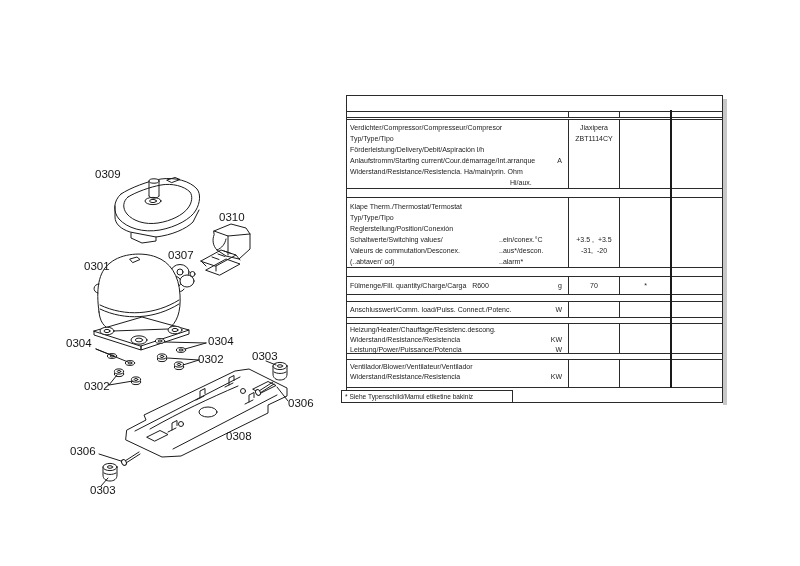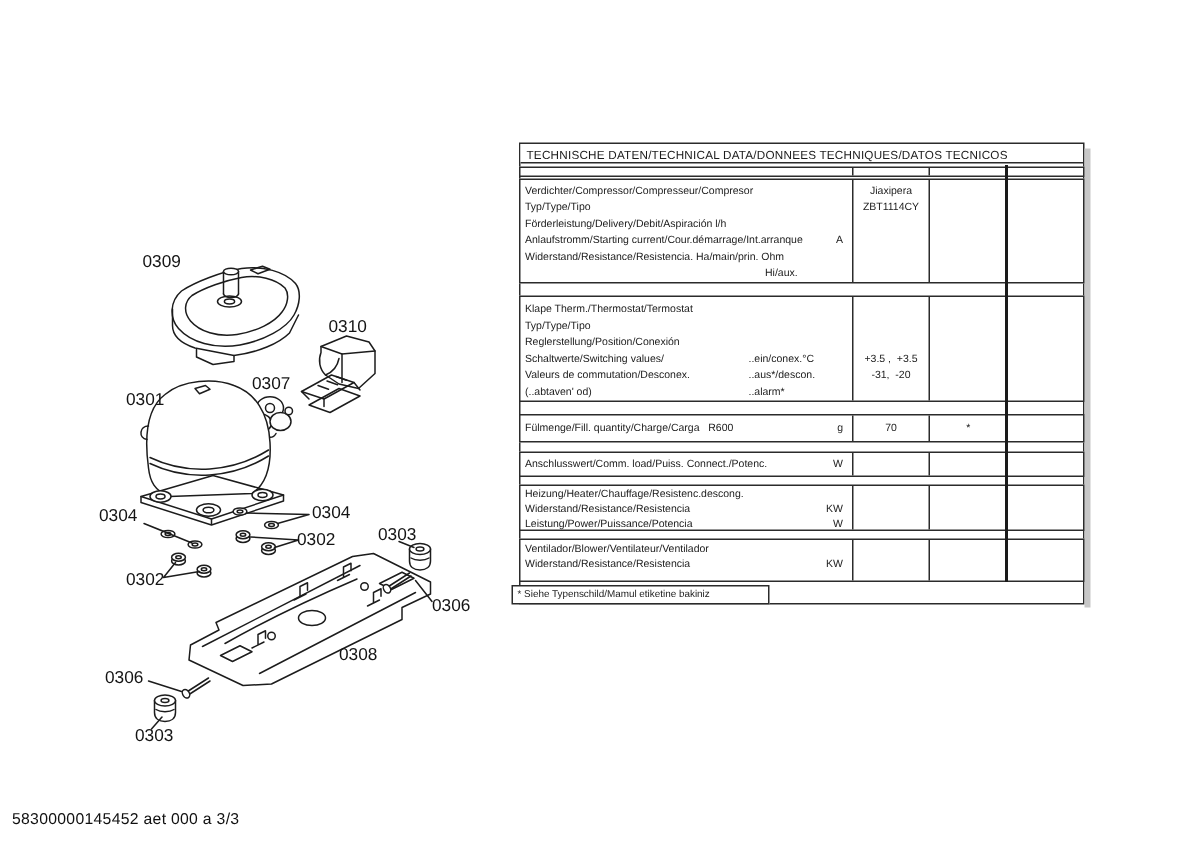--- a/index.html
+++ b/index.html
@@ -211,21 +211,20 @@
     <text x="198" y="363">0302</text>
     <text x="252" y="360">0303</text>
     <text x="288" y="407">0306</text>
     <text x="226" y="440">0308</text>
     <text x="70" y="455">0306</text>
     <text x="90" y="494">0303</text>
   </svg>
 
   <div class="tdata">
     <div class="shadow-right"></div>
-    <div class="thead">TECHNISCHE DATEN/TECHNICAL DATA/DONNEES TECHNIQUES/DATOS TECNICOS</div>
     <div class="vthick"></div>
 
     <div class="block b-empty">
       <div class="c-main"></div>
         <div class="c-v1"></div>
         <div class="c-v2"></div>
         <div class="c-v3"></div>
     </div>
 
     <div class="block b-comp">
@@ -299,14 +298,13 @@
         <p class="ln ln10"><span>Widerstand/Resistance/Resistencia</span><span class="unit">KW</span></p>
       </div>
       <div class="c-v1"></div>
         <div class="c-v2"></div>
         <div class="c-v3"></div>
     </div>
 
     <div class="note">* Siehe Typenschild/Mamul etiketine bakiniz</div>
   </div>
 
-  <div class="footer">58300000145452 aet 000 a 3/3</div>
 </div>
 
 </body></html>

